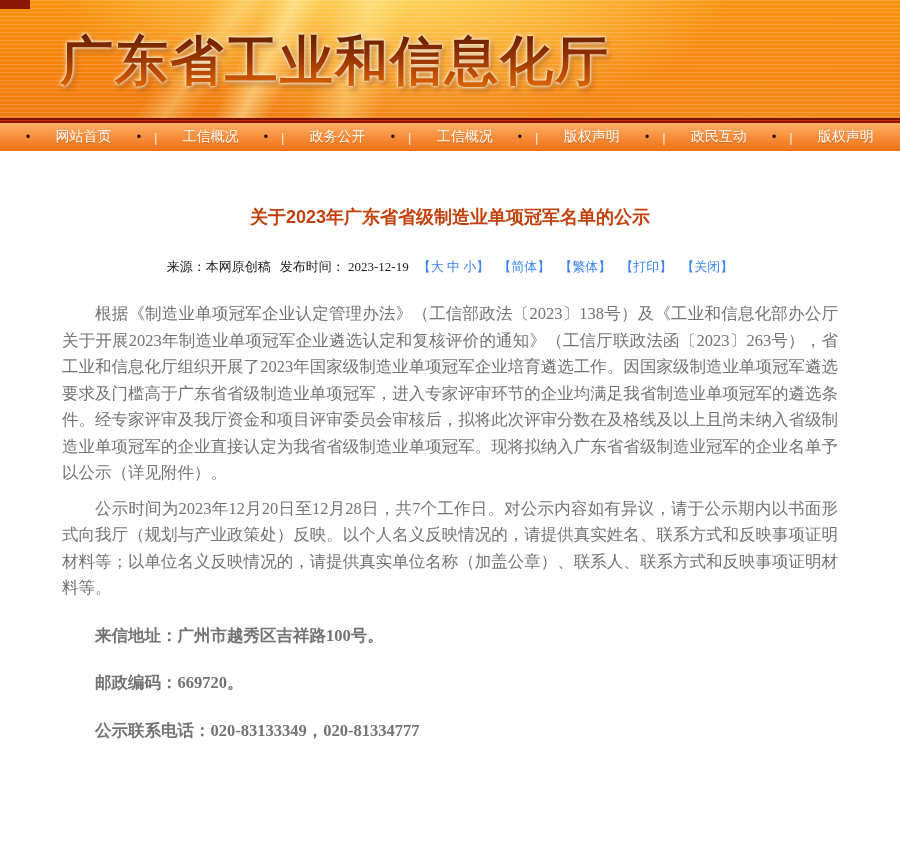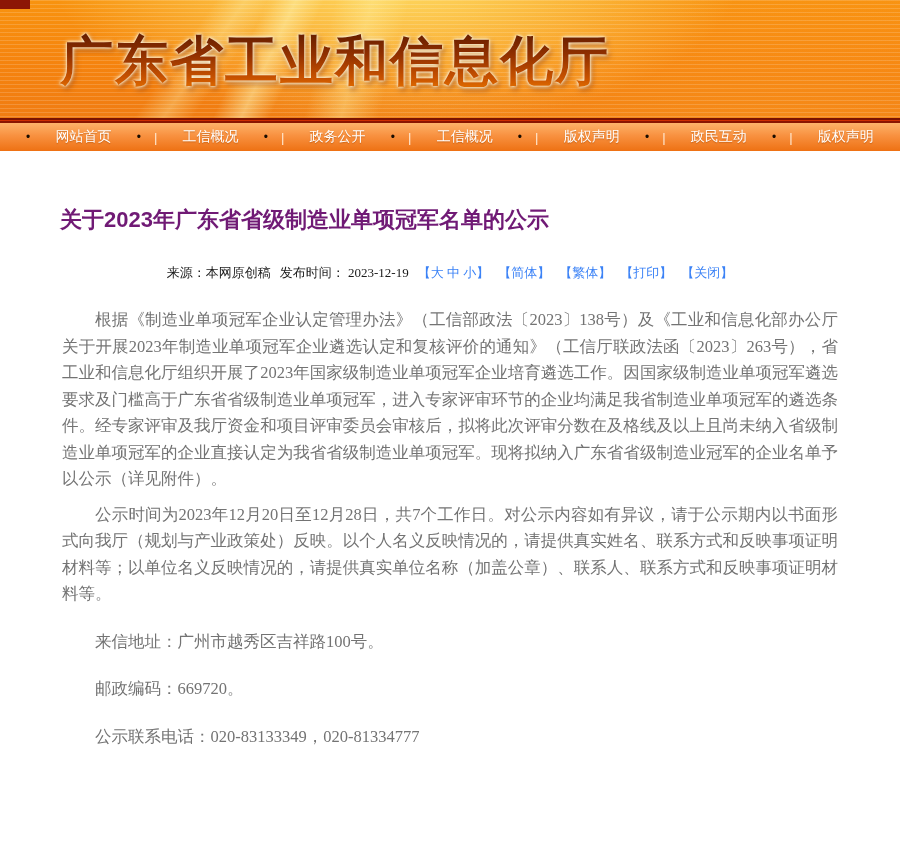--- a/index.html
+++ b/index.html
@@ -50,38 +50,38 @@
     color:#ffffff;font-size:14px;text-decoration:none;cursor:pointer;white-space:nowrap;
     text-shadow:0 1px 1px rgba(160,70,0,.5);
   }
   .nav-sep{display:inline-flex;align-items:center;gap:13px;font-size:13px;}
   .nav-sep .dot{color:#1a0d00;font-size:12px;line-height:1;}
   .nav-sep .pipe{color:#ffe9d2;font-size:13px;line-height:1;}
   .nav-lead{color:#1a0d00;font-size:12px;line-height:1;}
   
   .article{position:relative;color:#000;}
   .article-title{
-    margin:54px 60px 0 60px;text-align:left;
-    font-size:22px;font-weight:bold;color:#701a75;
+    margin:54px 60px 0 60px;text-align:center;
+    font-size:18px;font-weight:bold;color:#c2410c;
     font-family:"Liberation Sans","DejaVu Sans",sans-serif;
   }
   .meta{
     margin-top:29px;font-size:13px;color:#222;
     font-family:"Liberation Serif","DejaVu Serif",serif;
     display:flex;justify-content:center;align-items:center;gap:9px;flex-wrap:nowrap;
   }
   .meta .plain{color:#1a1a1a;}
   .meta .action{color:#3b82f6;cursor:pointer;}
   .body{
     margin:25px 62px 0 62px;
     font-family:"Liberation Serif","DejaVu Serif",serif;
     font-size:16.5px;line-height:26.5px;color:#737373;
   }
   .para{ text-indent:2em; text-align:justify; margin:0 0 9px 0;}
-  .line-item{ text-indent:2em; margin:21px 0 0 0;}
+  .line-item{ text-indent:2em; margin:21px 0 0 0;font-weight:bold;}
   .attachment{ text-indent:2em; margin:48px 0 0 0; cursor:pointer;}
 </style>
 </head>
 <body>
 
 <div class="page">
 
   <div class="banner">
     <div class="corner-chip"></div>
     <div class="banner-title">广东省工业和信息化厅</div>

